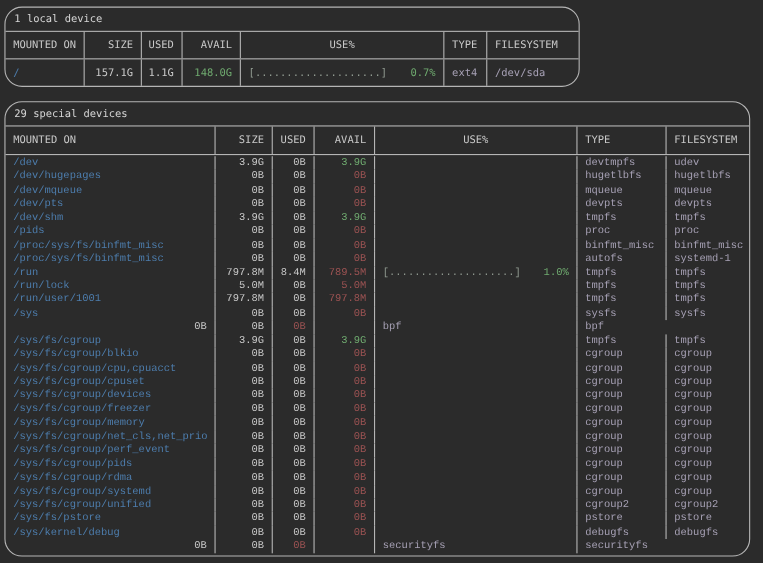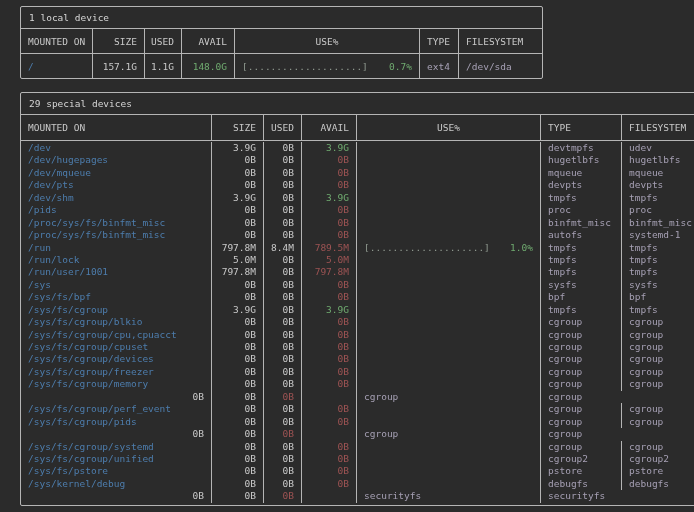--- a/index.html
+++ b/index.html
@@ -16,40 +16,40 @@
   *{box-sizing:border-box;margin:0;padding:0;}
   html,body{width:694px;height:512px;overflow:hidden;}
   body{
     background:var(--bg);
     font-family:"DejaVu Sans Mono","Liberation Mono",monospace;
     font-size:9.5px;
     color:var(--fg);
   }
   .tbl{
     border:1px solid var(--border);
-    border-radius:2px;
-    margin-left:20px;
+    border-radius:16px;
+    margin-left:4px;
   }
   .t1{width:523px;margin-top:6px;}
   .t2{width:678px;margin-top:13px;}
   .tbl-title{
     height:22px;line-height:22px;
     padding-left:8px;
     color:var(--title);
     border-bottom:1px solid var(--border);
     white-space:nowrap;
   }
   .row{display:grid;align-items:center;white-space:nowrap;text-align:center;}
   .t1 .row{grid-template-columns:71px 52px 37px 53px 185px 39px 1fr;}
   .t2 .row{grid-template-columns:190px 52px 38px 55px 184px 81px 1fr;}
   .hdr{border-bottom:1px solid var(--border);}
   .t1 .hdr{height:25px;}
   .t2 .hdr{height:26px;}
   .t1 .data{height:24px;}
-  .t2 .data{height:12.45px;line-height:12.45px;}
+  .t2 .data{height:12.45px;line-height:12.45px;font-family:Liberation Mono, monospace;}
   .cell{
     padding:0 7px;
     overflow:hidden;
     height:100%;
     display:flex;align-items:center;
   }
   .cell + .cell{border-left:1px solid var(--border);}
   .c1,.c2,.c3{justify-content:flex-end;}
   .hdr .c4{justify-content:center;}
   .mount{color:var(--mount);}
@@ -208,21 +208,20 @@
       <div class="row data">
         <div class="cell c0 mount">/sys</div>
         <div class="cell c1">0B</div>
         <div class="cell c2">0B</div>
         <div class="cell c3 red">0B</div>
         <div class="cell c4 use"></div>
         <div class="cell c5 typefs">sysfs</div>
         <div class="cell c6 typefs">sysfs</div>
       </div>
       <div class="row data">
-        <div class="cell c0 mount">/sys/fs/bpf</div>
         <div class="cell c1">0B</div>
         <div class="cell c2">0B</div>
         <div class="cell c3 red">0B</div>
         <div class="cell c4 use"></div>
         <div class="cell c5 typefs">bpf</div>
         <div class="cell c6 typefs">bpf</div>
       </div>
       <div class="row data">
         <div class="cell c0 mount">/sys/fs/cgroup</div>
         <div class="cell c1">3.9G</div>
@@ -280,20 +279,21 @@
       <div class="row data">
         <div class="cell c0 mount">/sys/fs/cgroup/memory</div>
         <div class="cell c1">0B</div>
         <div class="cell c2">0B</div>
         <div class="cell c3 red">0B</div>
         <div class="cell c4 use"></div>
         <div class="cell c5 typefs">cgroup</div>
         <div class="cell c6 typefs">cgroup</div>
       </div>
       <div class="row data">
+        <div class="cell c0 mount">/sys/fs/cgroup/net_cls,net_prio</div>
         <div class="cell c1">0B</div>
         <div class="cell c2">0B</div>
         <div class="cell c3 red">0B</div>
         <div class="cell c4 use"></div>
         <div class="cell c5 typefs">cgroup</div>
         <div class="cell c6 typefs">cgroup</div>
       </div>
       <div class="row data">
         <div class="cell c0 mount">/sys/fs/cgroup/perf_event</div>
         <div class="cell c1">0B</div>
@@ -306,20 +306,21 @@
       <div class="row data">
         <div class="cell c0 mount">/sys/fs/cgroup/pids</div>
         <div class="cell c1">0B</div>
         <div class="cell c2">0B</div>
         <div class="cell c3 red">0B</div>
         <div class="cell c4 use"></div>
         <div class="cell c5 typefs">cgroup</div>
         <div class="cell c6 typefs">cgroup</div>
       </div>
       <div class="row data">
+        <div class="cell c0 mount">/sys/fs/cgroup/rdma</div>
         <div class="cell c1">0B</div>
         <div class="cell c2">0B</div>
         <div class="cell c3 red">0B</div>
         <div class="cell c4 use"></div>
         <div class="cell c5 typefs">cgroup</div>
         <div class="cell c6 typefs">cgroup</div>
       </div>
       <div class="row data">
         <div class="cell c0 mount">/sys/fs/cgroup/systemd</div>
         <div class="cell c1">0B</div>

